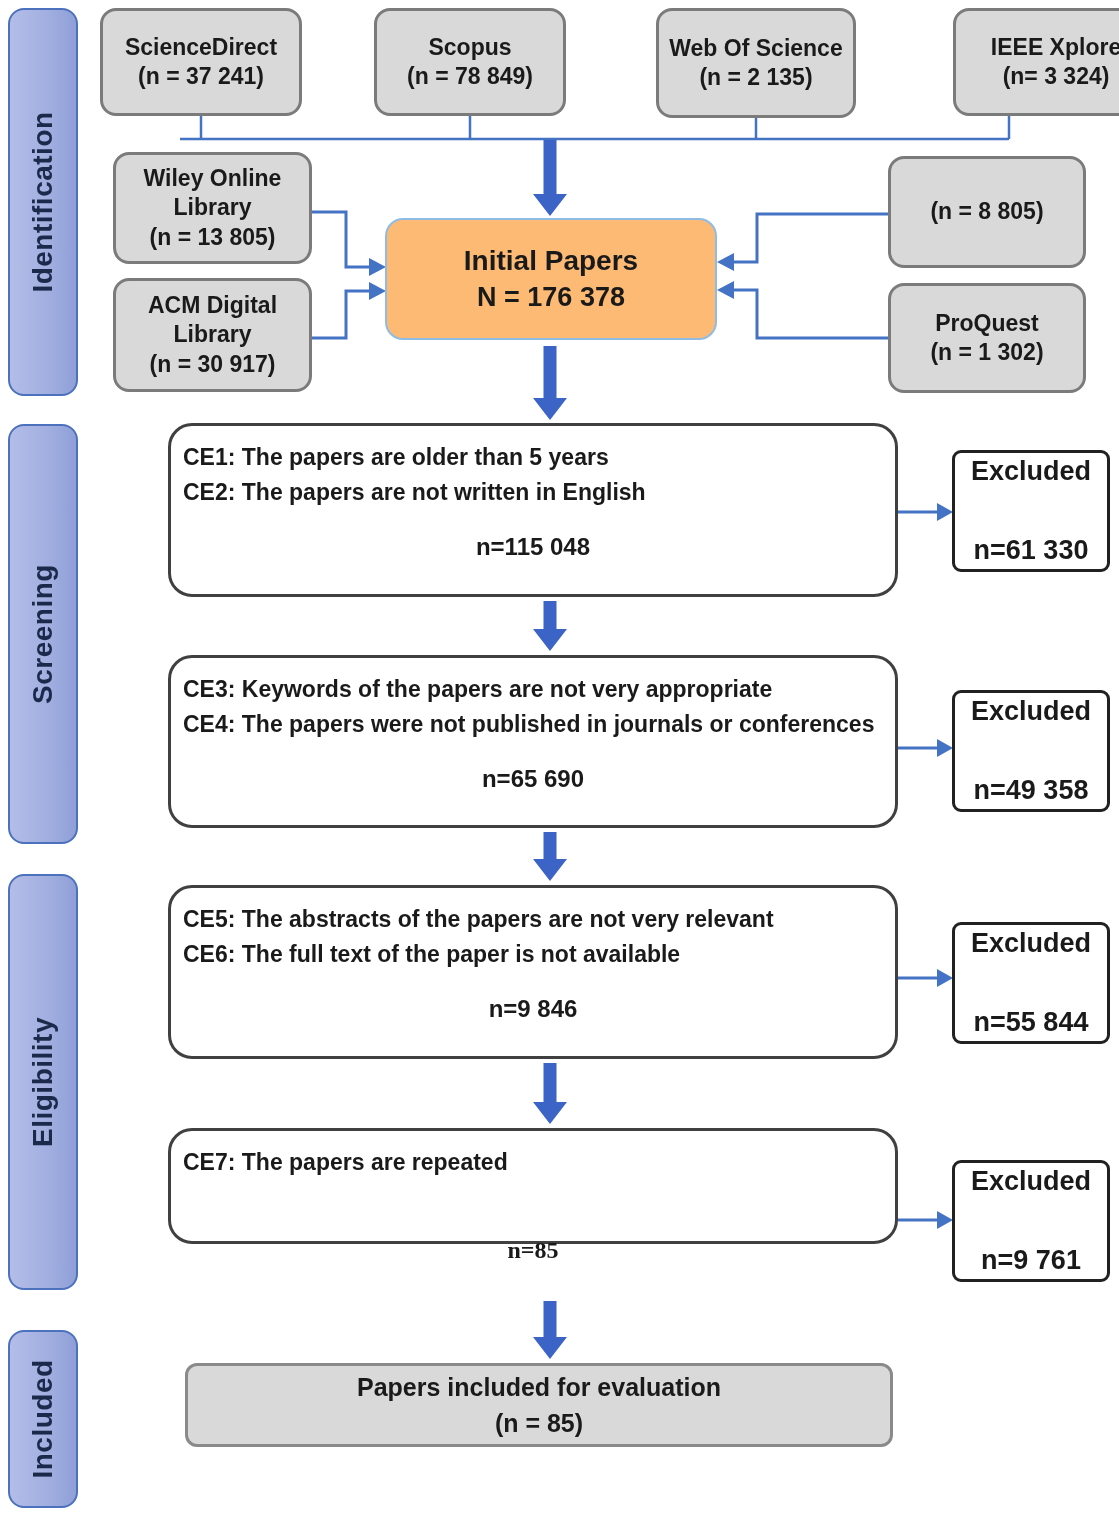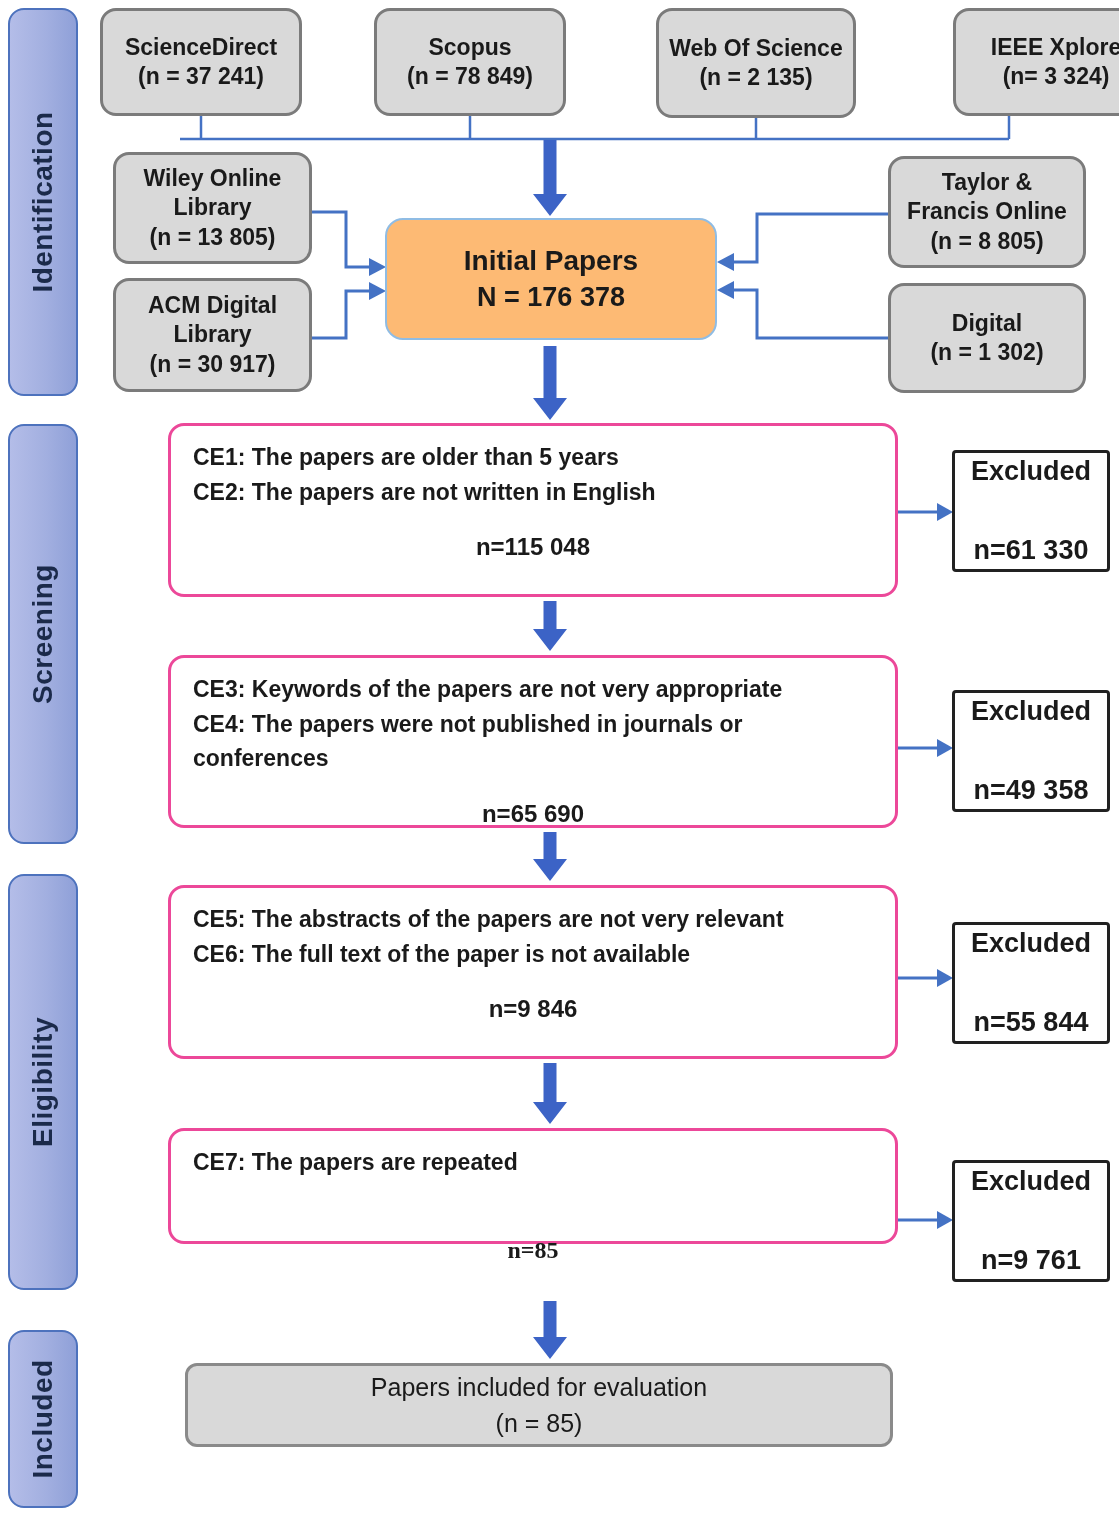--- a/index.html
+++ b/index.html
@@ -41,34 +41,34 @@
     font-weight:bold;font-size:23px;line-height:1.28;
     padding:4px 10px;
   }
   .box-initial{
     background:#fdba74;border:2.5px solid #8fbce4;border-radius:18px;
     font-weight:bold;
   }
   .box-initial .ttl{font-size:28px;line-height:1.3;}
   .box-initial .cnt{font-size:27px;line-height:1.3;}
   .box-step{
-    background:#ffffff;border:3px solid #ec4899;border-radius:16px;
+    background:#ffffff;border:3px solid #404040;border-radius:24px;
     align-items:flex-start;justify-content:flex-start;
-    text-align:left;padding:14px 22px;
+    text-align:left;padding:14px 12px;
     font-size:23px;font-weight:600;line-height:1.5;
   }
   .step-n{align-self:center;text-align:center;font-size:24px;font-weight:600;margin-top:20px;}
   .step-n.low{margin-top:52px;font-family:Liberation Serif, serif;}
   .box-excluded{
-    background:#ffffff;border:3.5px solid #212121;border-radius:4px;
+    background:#ffffff;border:3.5px solid #212121;border-radius:9px;
     font-size:27px;font-weight:600;line-height:1.4;gap:41px;
   }
   .box-included-final{
     background:#d9d9d9;border:3px solid #8a8a8a;border-radius:12px;
-    font-weight:normal;font-size:25px;line-height:1.45;
+    font-weight:bold;font-size:25px;line-height:1.45;
   }
 
   
   .pos-sciencedirect{left:100px;top:8px;width:202px;height:108px;}
   .pos-scopus{left:374px;top:8px;width:192px;height:108px;}
   .pos-webofscience{left:656px;top:8px;width:200px;height:110px;}
   .pos-ieee{left:906px;top:8px;width:206px;height:108px;margin-left:47px;}
   .pos-wiley{left:113px;top:152px;width:199px;height:112px;}
   .pos-acm{left:113px;top:278px;width:199px;height:114px;}
   .pos-taylor{left:888px;top:156px;width:198px;height:112px;}
@@ -166,25 +166,24 @@
 
   <div class="box box-gray pos-wiley">
     <span>Wiley Online Library</span>
     <span>(n = 13 805)</span>
   </div>
   <div class="box box-gray pos-acm">
     <span>ACM Digital Library</span>
     <span>(n = 30 917)</span>
   </div>
   <div class="box box-gray pos-taylor">
-    <span>Taylor &amp; Francis Online</span>
     <span>(n = 8 805)</span>
   </div>
   <div class="box box-gray pos-proquest">
-    <span>Digital</span>
+    <span>ProQuest</span>
     <span>(n = 1 302)</span>
   </div>
 
   <div class="box box-initial pos-initial">
     <span class="ttl">Initial Papers</span>
     <span class="cnt">N = 176 378</span>
   </div>
 
   <div class="box box-step pos-step1">
     <div>CE1: The papers are older than 5 years</div>

